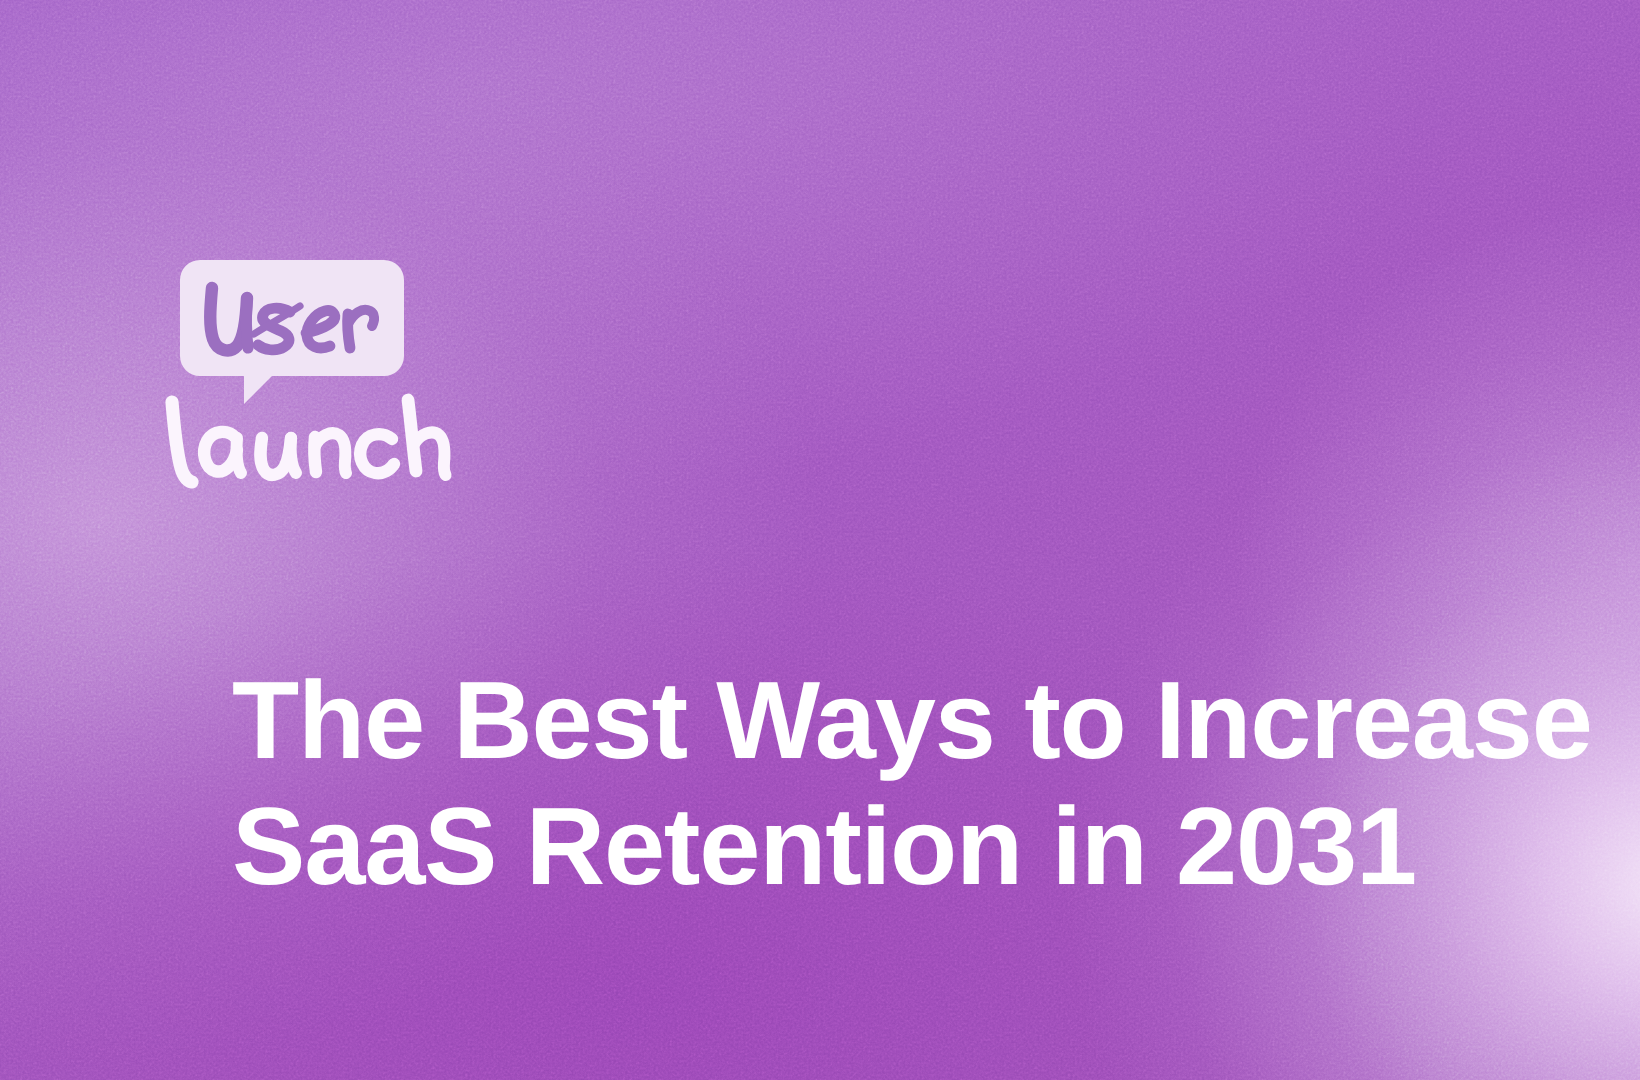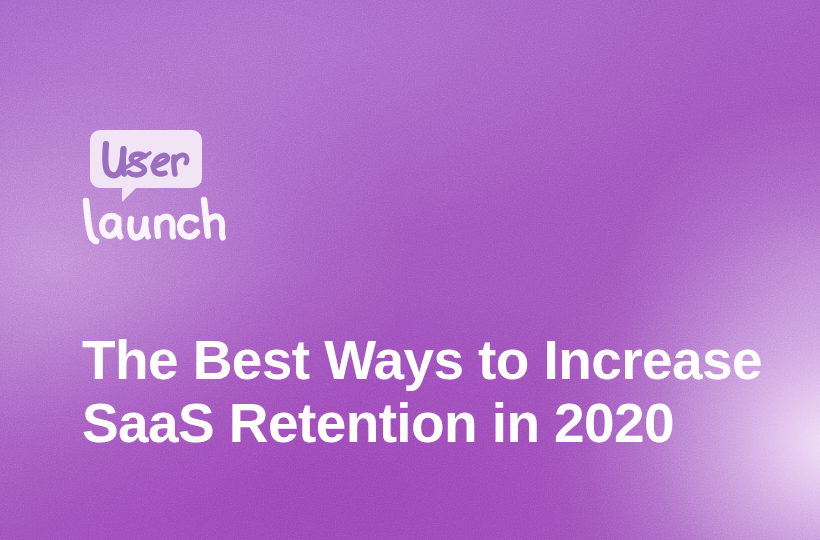--- a/index.html
+++ b/index.html
@@ -107,21 +107,21 @@
     position: absolute;
     left: 82px;
     top: 292px;
     width: 680px;
     color: #ffffff;
     font-size: 55px;
     line-height: 63px;
     font-weight: bold;
     letter-spacing: -0.6px;
   }
-  #headline .hl-line { display: block; white-space: pre; }
+  #headline .hl-line { display: block; white-space: pre; margin-left: 34px; }
 </style>
 </head>
 <body>
 
 <div id="canvas">
 
   <div class="bg-layer bg-base"></div>
   <div class="bg-layer bg-top-haze"></div>
   <div class="bg-layer bg-left-glow"></div>
   <div class="bg-layer bg-deep"></div>
@@ -176,16 +176,16 @@
         <path d="M118,97.5 C113,93.5 105.5,94.5 103,100.5 C100.5,106.5 103.5,113.5 109.5,114.5 C113.5,115.2 117,113 119,110" stroke-width="6.2"></path>
 
         <path d="M126,78 C127.5,90 128.5,102 130,113.5" stroke-width="6.4"></path>
         <path d="M129,100 C132,95 138,92.5 141.5,95.5 C144.5,98 144.5,104 144,109.5 C143.8,112 144,114 144.8,115.5" stroke-width="6.0"></path>
       </g>
     </svg>
   </div>
 
   <h1 id="headline">
     <span class="hl-line">The Best Ways to Increase</span>
-    <span class="hl-line">SaaS Retention in 2020</span>
+    <span class="hl-line">SaaS Retention in 2031</span>
   </h1>
 
 </div>
 
 </body></html>

